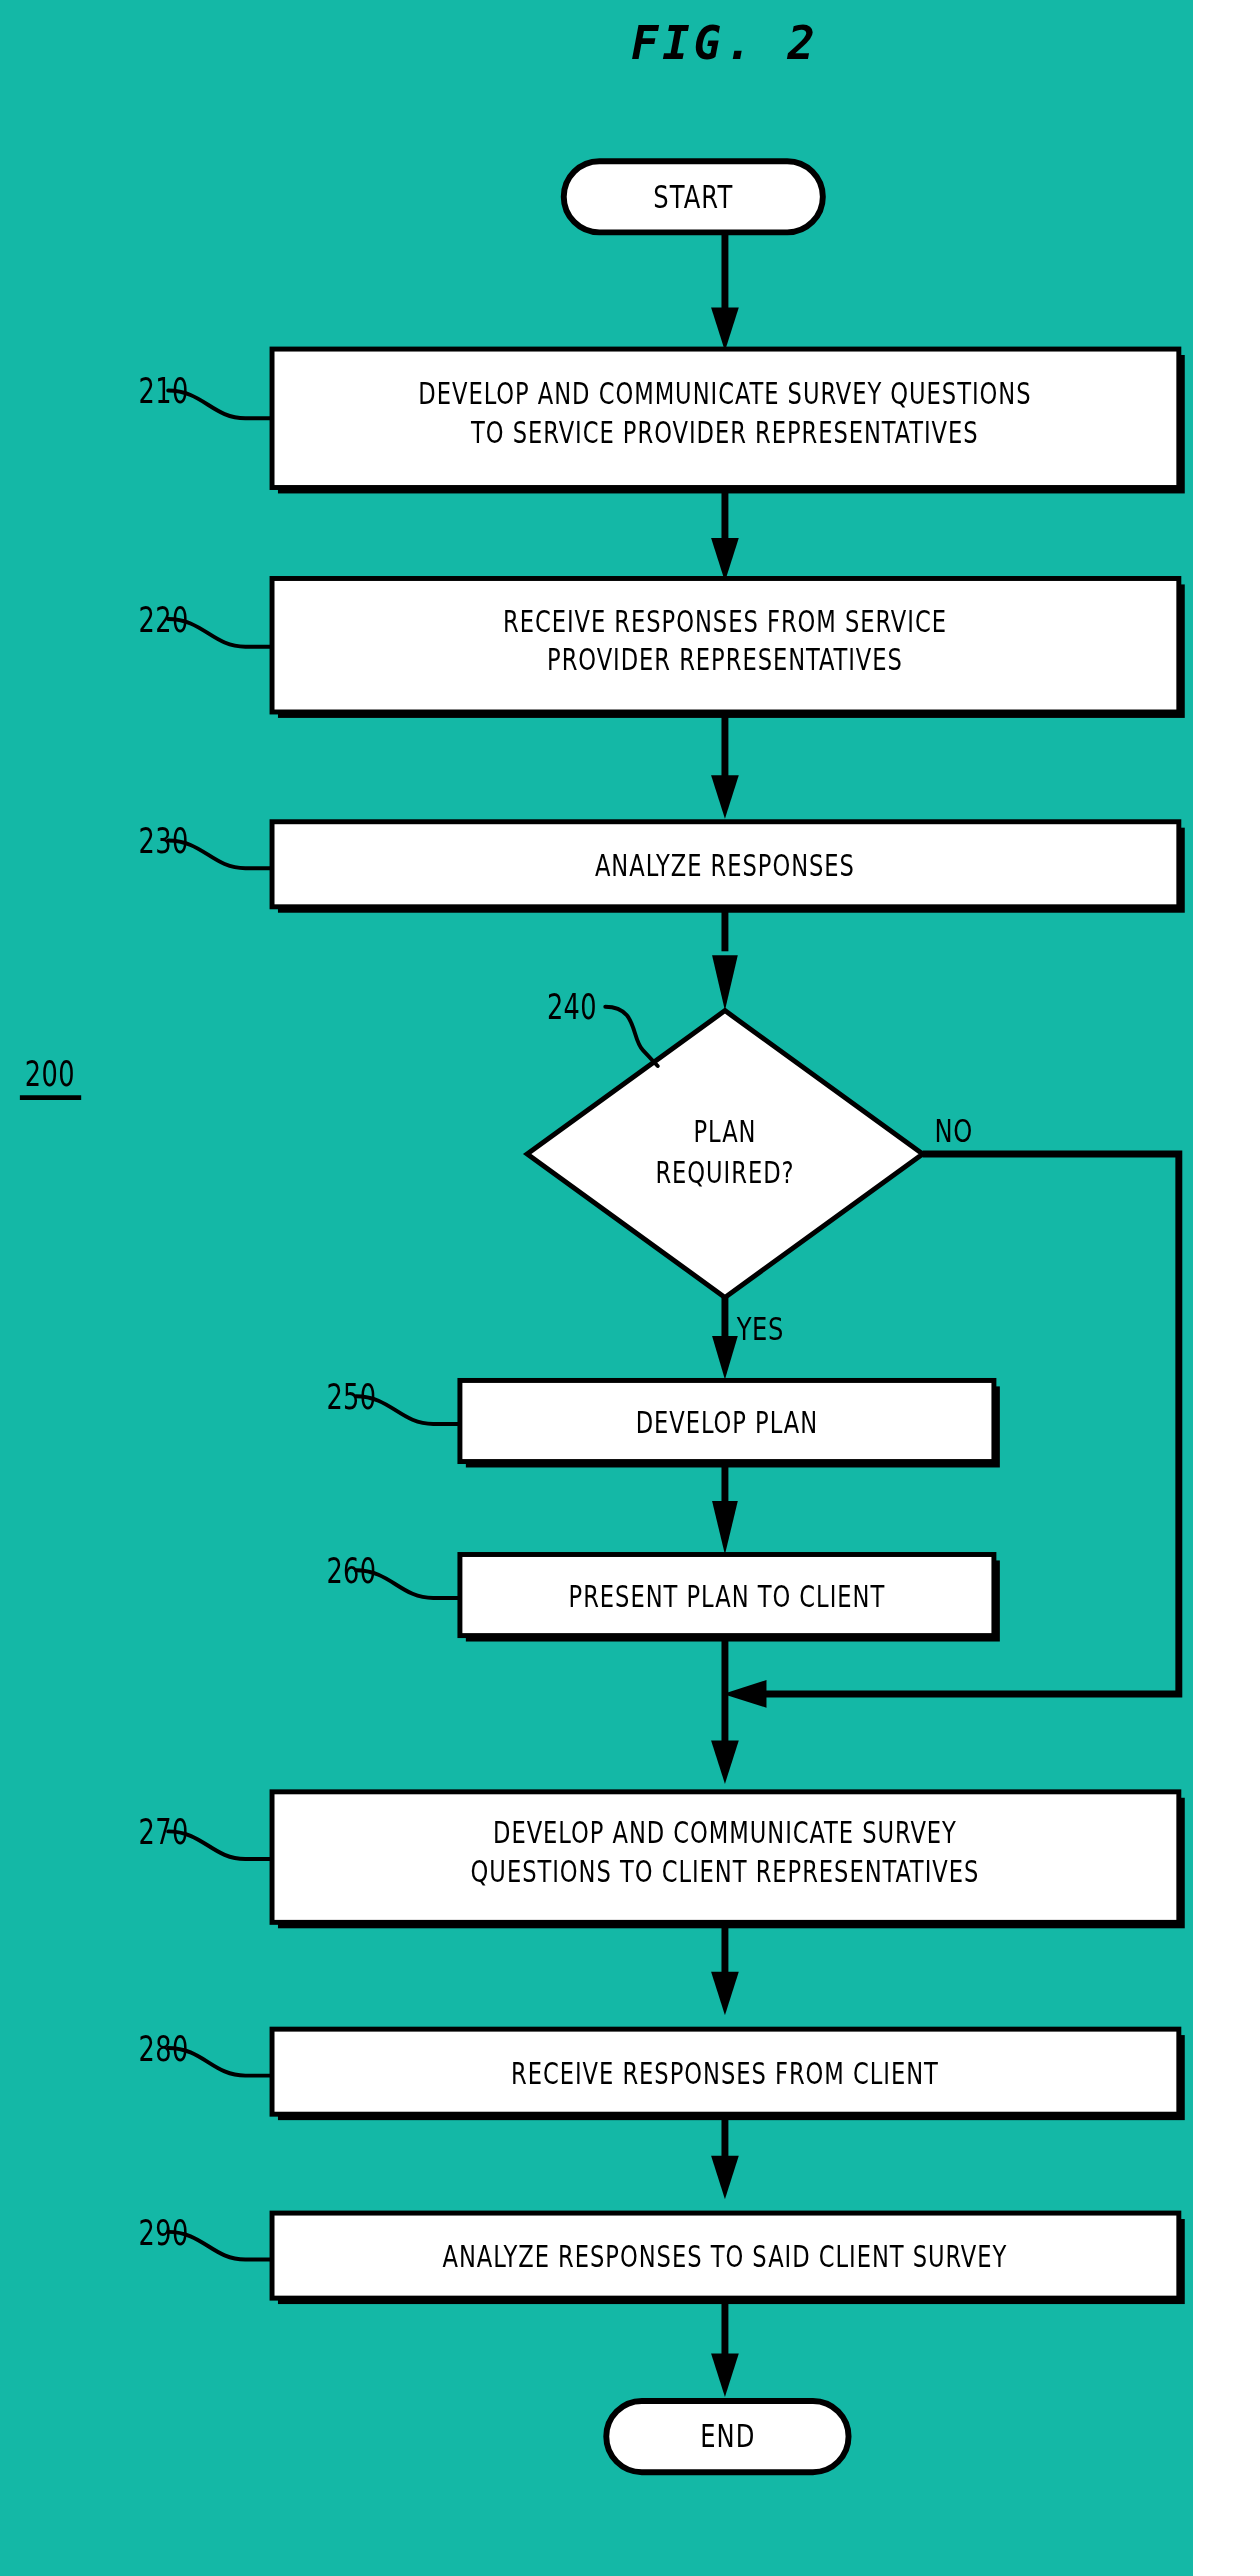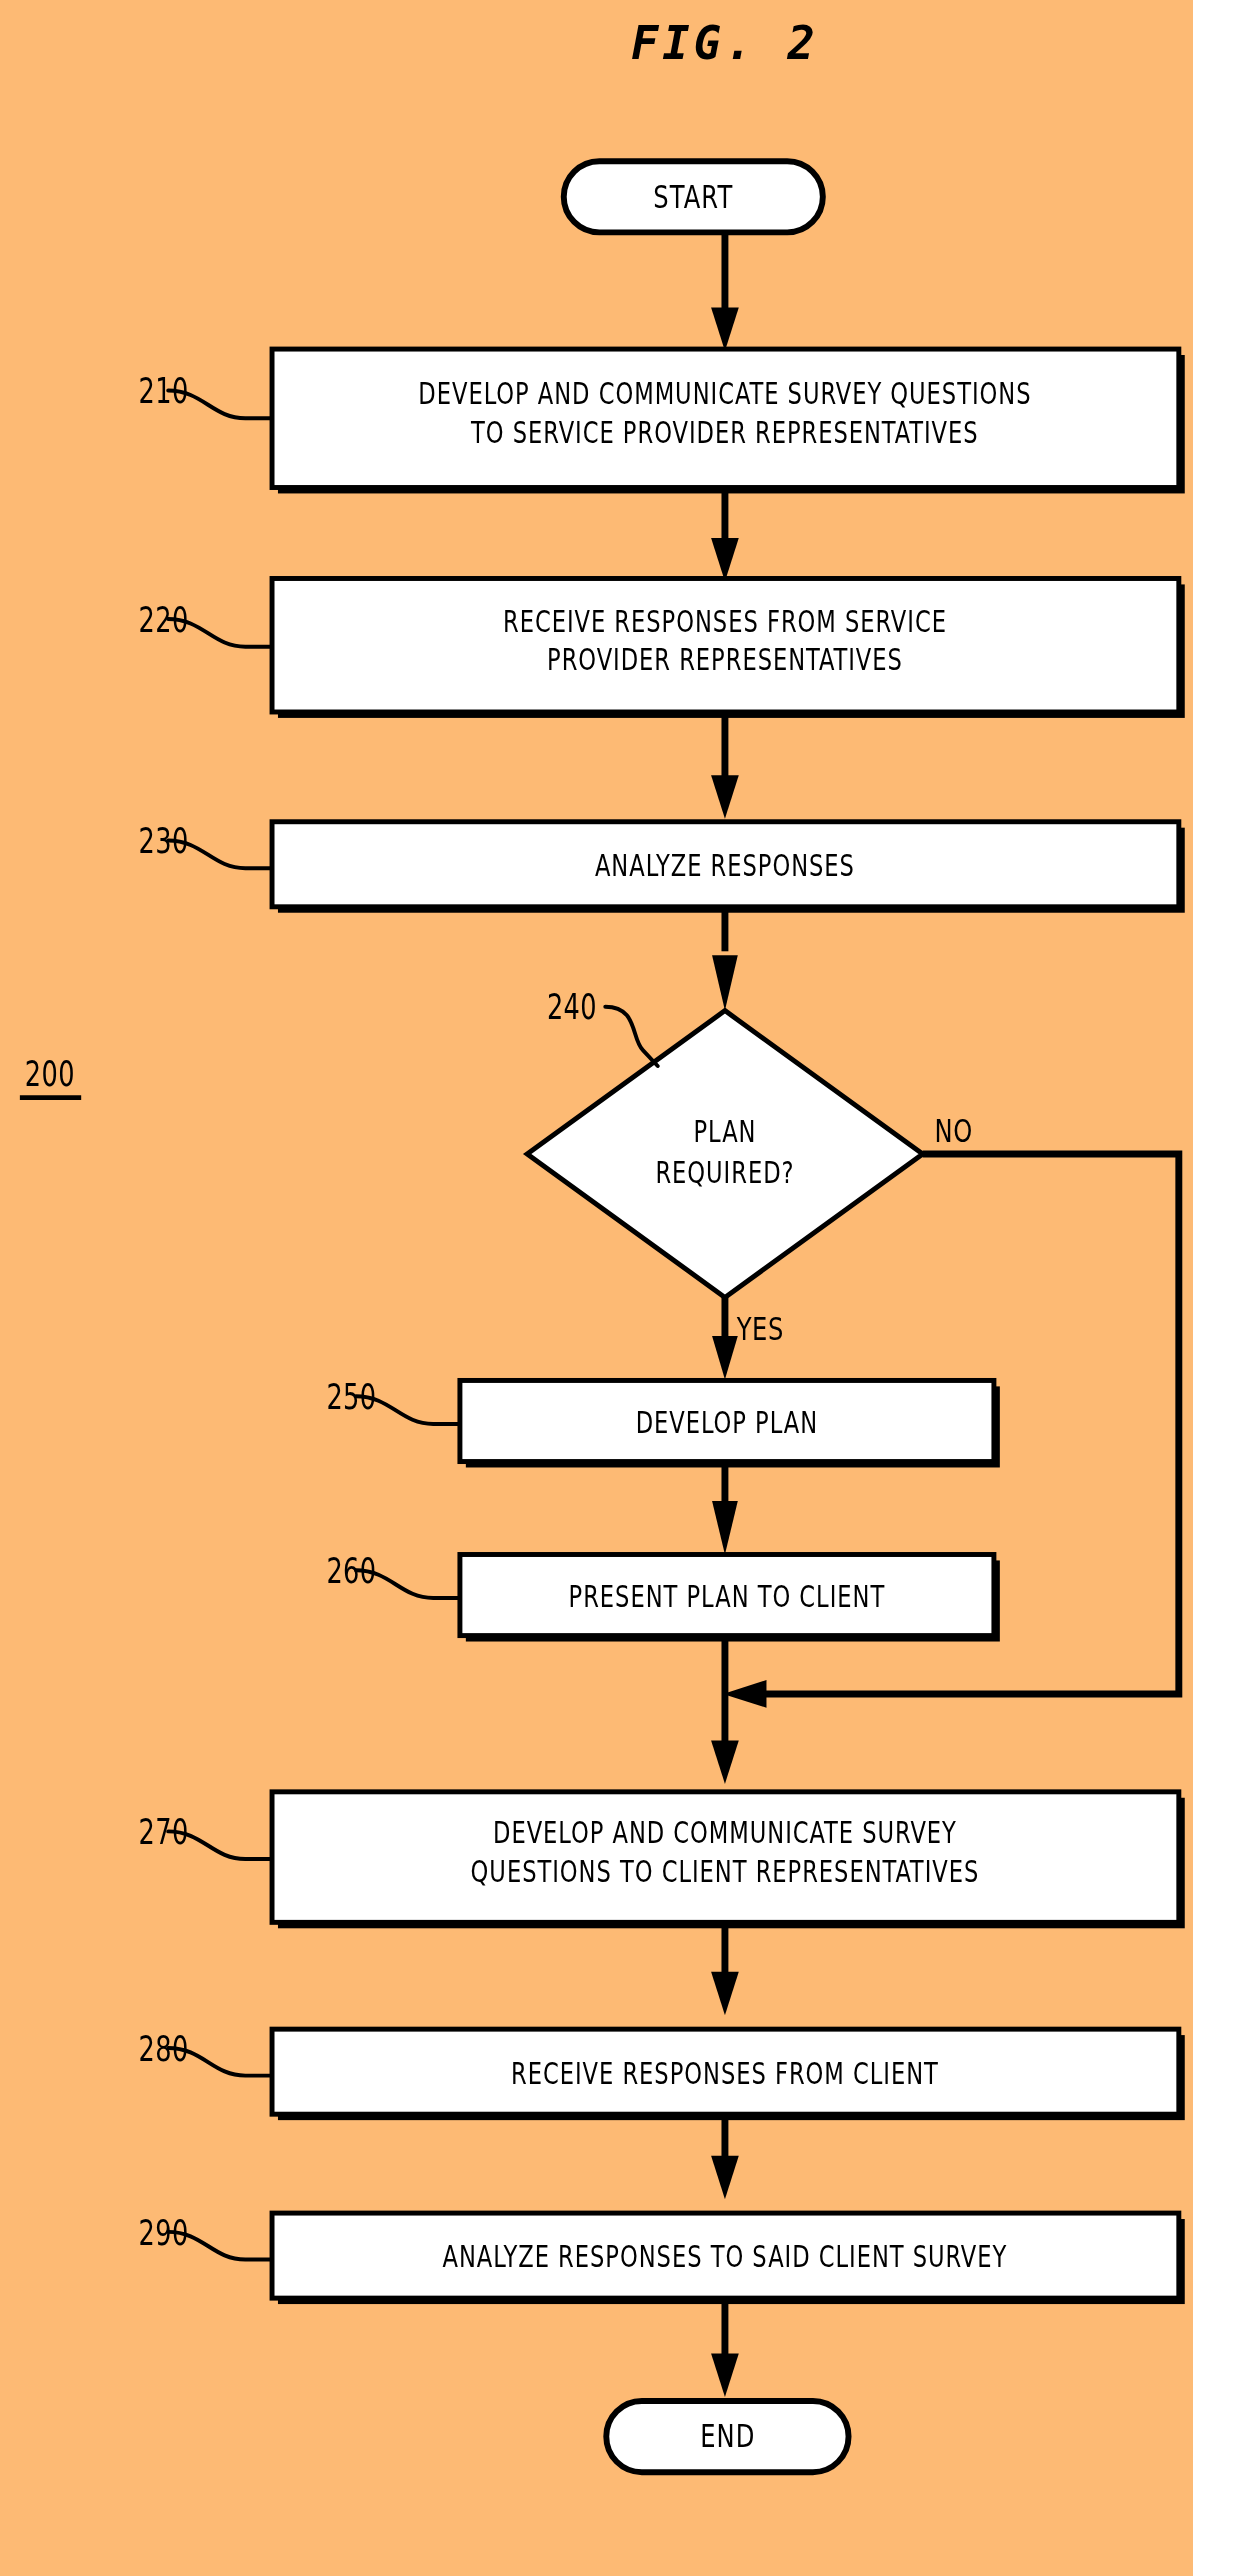--- a/index.html
+++ b/index.html
@@ -10,21 +10,21 @@
   body {
     width: 1261px;
     height: 2576px;
     overflow: hidden;
     font-family: "Liberation Sans", sans-serif;
   }
   #figure-root {
     position: relative;
     width: 1193px;
     height: 2576px;
-    background: #fdba74;
+    background: #14b8a6;
   }
   svg.flow {
     display: block;
     width: 1261px;
     height: 2576px;
   }
   
   .shape-outline {
     fill: #ffffff;
     stroke: #000000;

